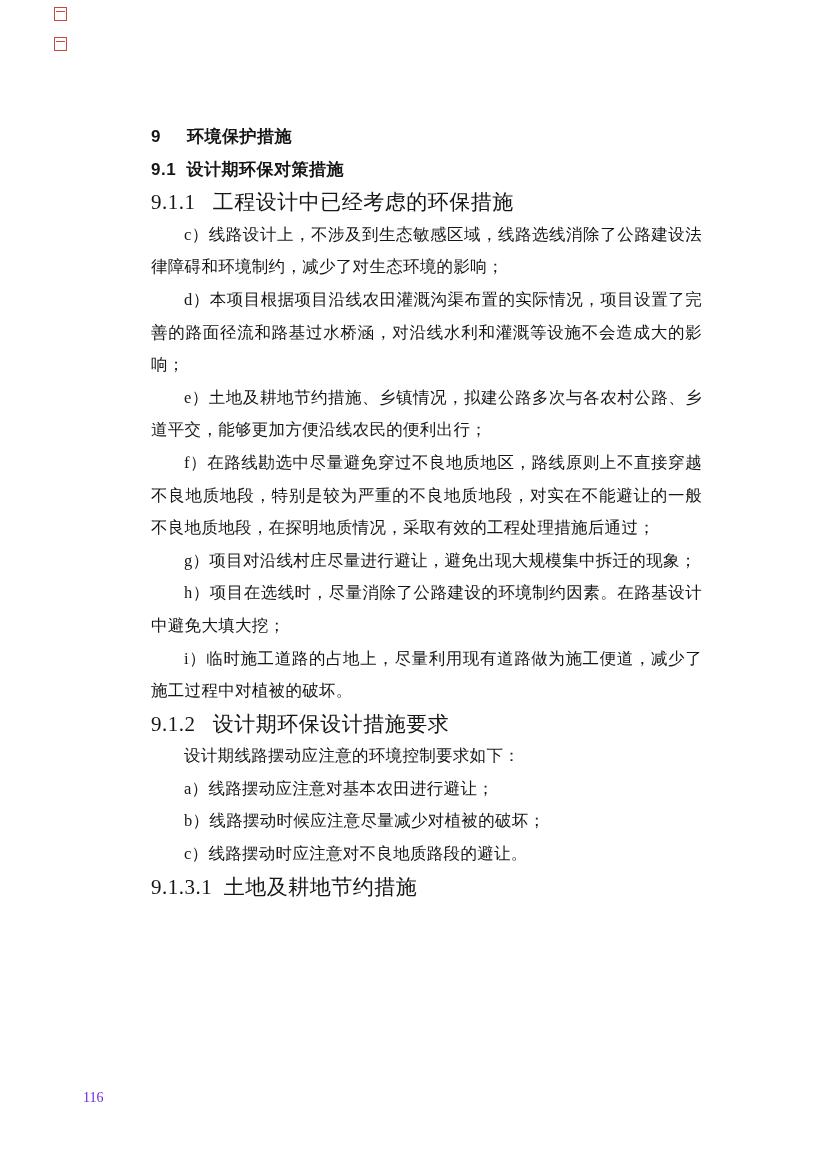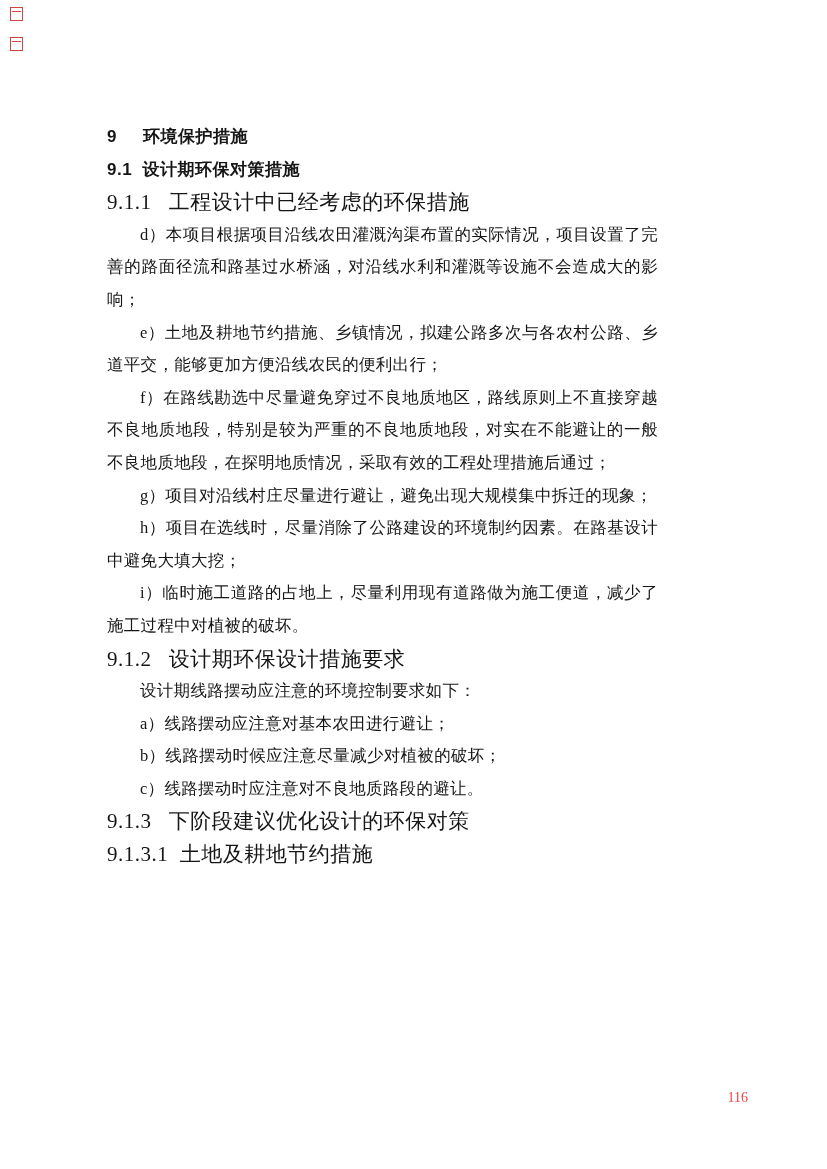--- a/index.html
+++ b/index.html
@@ -8,20 +8,21 @@
     background: #ffffff;
   }
   .page {
     position: relative;
     width: 748px;
     height: 1169px;
     background: #ffffff;
     overflow: hidden;
     font-family: "Liberation Serif", "DejaVu Serif", serif;
     color: #161616;
+    margin-left: 44px;
   }
   .doc-body {
     position: absolute;
     left: 107px;
     right: 90px;
     top: 121px;
     font-size: 16.5px;
     line-height: 32.6px;
     text-align: justify;
     letter-spacing: 0.3px;
@@ -38,23 +39,23 @@
     font-size: 21px;
     text-align: left;
     letter-spacing: 0.5px;
   }
   .block.p { text-indent: 2em; }
   .page-number {
     position: absolute;
     top: 1090px;
     left: 0;
     right: 0;
-    text-align: right;
+    text-align: left;
     font-size: 14px;
-    color: #ef4444;
+    color: #6d28d9;
     padding-left: 39px;
   }
   .red-mark {
     position: absolute;
     width: 11px;
     height: 12px;
     border: 1.5px solid #c63228;
     opacity: 0.9;
   }
   .red-mark::after {
@@ -69,28 +70,28 @@
 </head>
 <body>
 
 <div class="page">
   <div class="red-mark m1"></div>
   <div class="red-mark m2"></div>
   <div class="doc-body" id="doc">
       <div class="block h1">9     环境保护措施</div>
       <div class="block h2">9.1  设计期环保对策措施</div>
       <div class="block h3">9.1.1   工程设计中已经考虑的环保措施</div>
+      <div class="block p">c）线路设计上，不涉及到生态敏感区域，线路选线消除了公路建设法律障碍和环境制约，减少了对生态环境的影响；</div>
       <div class="block p">d）本项目根据项目沿线农田灌溉沟渠布置的实际情况，项目设置了完善的路面径流和路基过水桥涵，对沿线水利和灌溉等设施不会造成大的影响；</div>
       <div class="block p">e）土地及耕地节约措施、乡镇情况，拟建公路多次与各农村公路、乡道平交，能够更加方便沿线农民的便利出行；</div>
       <div class="block p">f）在路线勘选中尽量避免穿过不良地质地区，路线原则上不直接穿越不良地质地段，特别是较为严重的不良地质地段，对实在不能避让的一般不良地质地段，在探明地质情况，采取有效的工程处理措施后通过；</div>
       <div class="block p">g）项目对沿线村庄尽量进行避让，避免出现大规模集中拆迁的现象；</div>
       <div class="block p">h）项目在选线时，尽量消除了公路建设的环境制约因素。在路基设计中避免大填大挖；</div>
       <div class="block p">i）临时施工道路的占地上，尽量利用现有道路做为施工便道，减少了施工过程中对植被的破坏。</div>
       <div class="block h3">9.1.2   设计期环保设计措施要求</div>
       <div class="block p">设计期线路摆动应注意的环境控制要求如下：</div>
       <div class="block p">a）线路摆动应注意对基本农田进行避让；</div>
       <div class="block p">b）线路摆动时候应注意尽量减少对植被的破坏；</div>
       <div class="block p">c）线路摆动时应注意对不良地质路段的避让。</div>
-      <div class="block h3">9.1.3   下阶段建议优化设计的环保对策</div>
       <div class="block h3">9.1.3.1  土地及耕地节约措施</div>
     </div>
   <div class="page-number">116</div>
 </div>
 
 </body></html>

